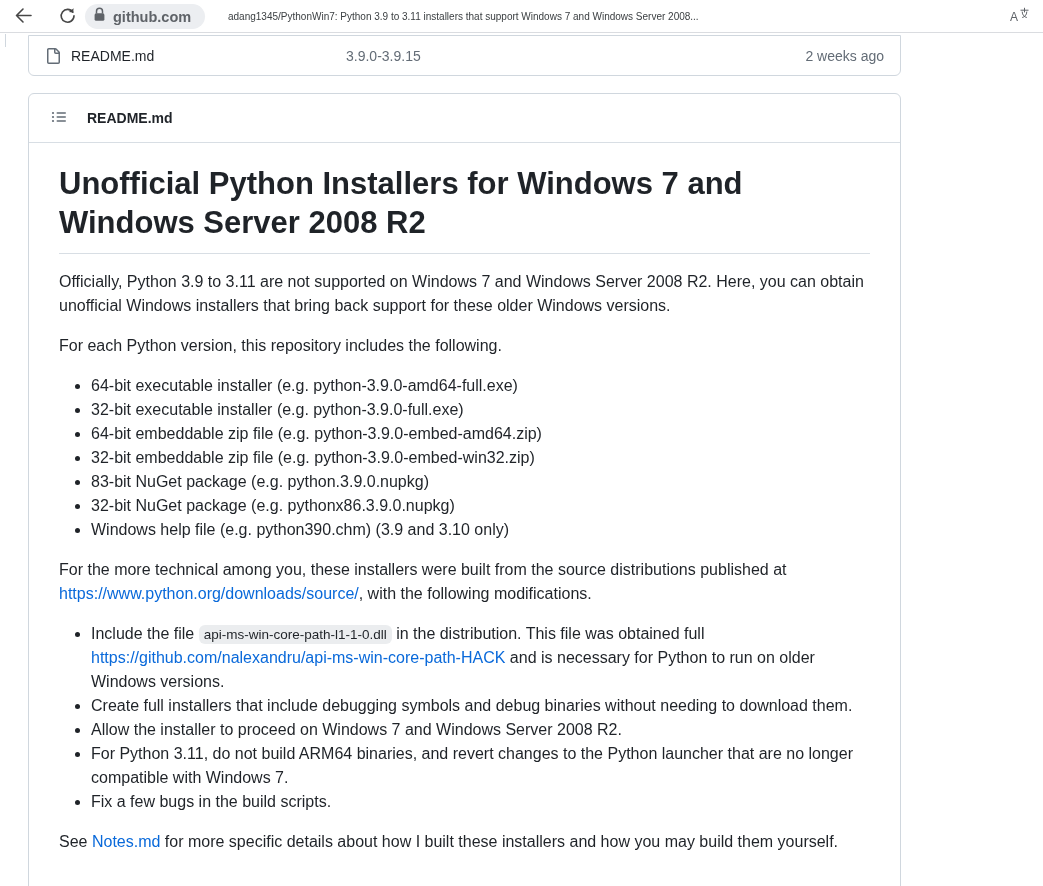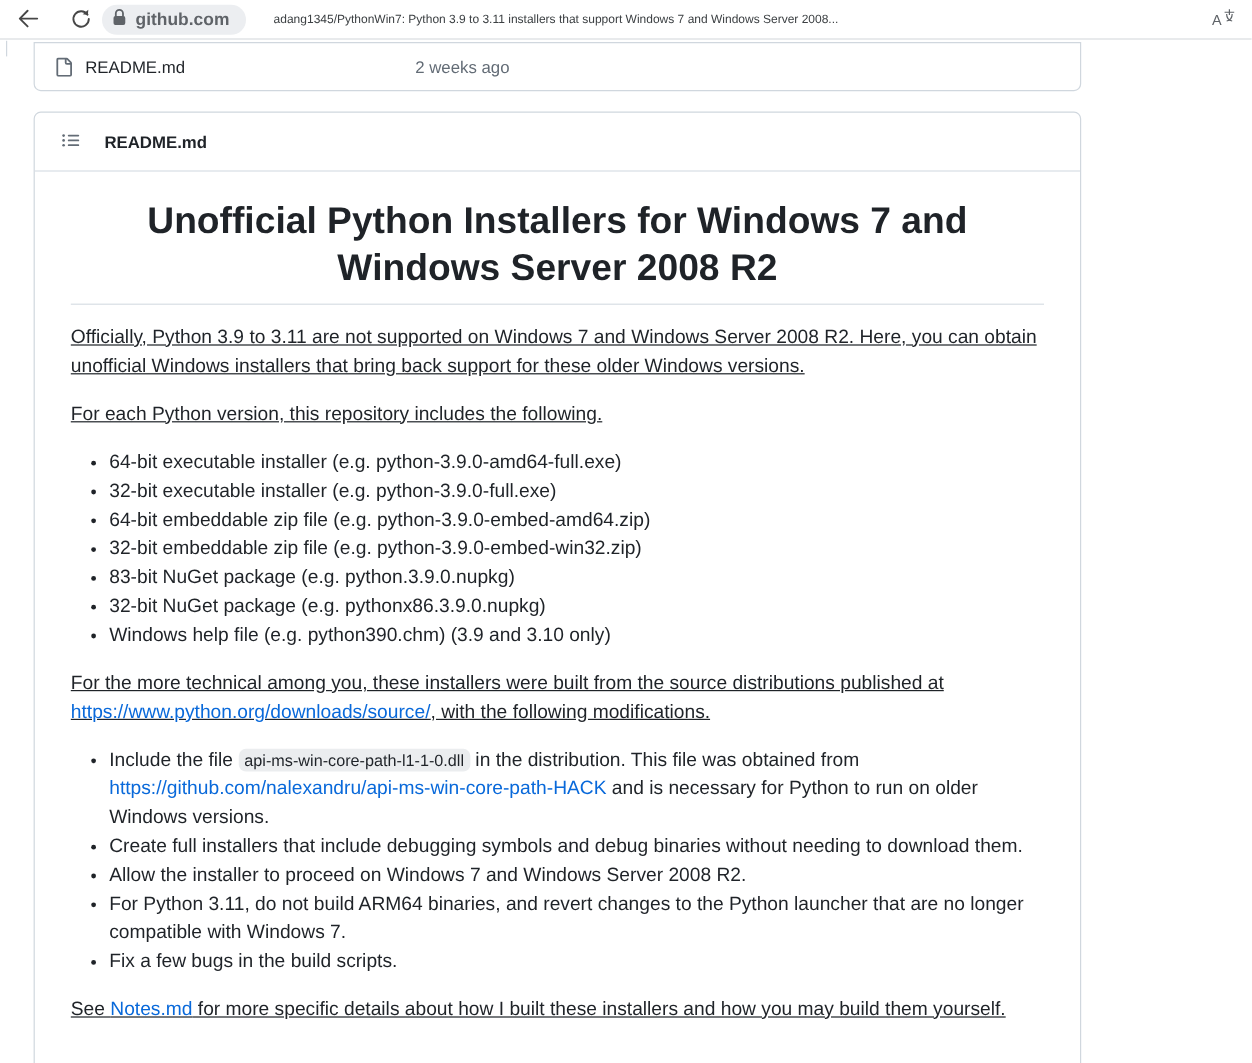--- a/index.html
+++ b/index.html
@@ -35,22 +35,22 @@
   
   .readme { position: absolute; left: 28px; top: 93px; width: 873px; height: 900px;
     background: #ffffff; border: 1px solid #d0d7de; border-radius: 6px 6px 0 0; }
   .readme-header { height: 49px; display: flex; align-items: center; gap: 16px;
     padding: 0 16px 0 18px; border-bottom: 1px solid #d8dee4; }
   .toc-btn { background: transparent; border: none; display: flex; padding: 4px; cursor: pointer; border-radius: 6px; }
   .readme-title { font-size: 14px; font-weight: 700; color: #1f2328; }
 
   .readme-body { padding: 22px 30px 32px 30px; font-size: 16px; line-height: 1.5; }
   .readme-body h1 { font-size: 31px; font-weight: 700; line-height: 1.25;
-    padding-bottom: 10px; border-bottom: 1px solid #d8dee4; margin-bottom: 16px; text-align: center; }
-  .readme-body p { margin-bottom: 16px; text-decoration: underline; }
+    padding-bottom: 10px; border-bottom: 1px solid #d8dee4; margin-bottom: 16px; }
+  .readme-body p { margin-bottom: 16px; }
   .readme-body ul { margin: 0 0 16px 0; padding-left: 32px; }
   .readme-body li { margin-top: 0; }
   .readme-body li:first-child { margin-top: 4px; }
   .readme-body a { color: #0969da; text-decoration: none; cursor: pointer; }
   code.inline { font-family: Liberation Sans, sans-serif;
     font-size: 13.5px; background: rgba(175,184,193,0.25); padding: 2px 5px; border-radius: 6px; }
 </style>
 </head>
 <body>
 
@@ -98,20 +98,21 @@
 <div class="stray-line"></div>
 
 <div class="filebox">
   <div class="file-row">
     <span class="file-icon-cell">
       <svg width="16" height="16" viewBox="0 0 16 16">
           <path fill="#636c76" d="M2 1.75C2 .784 2.784 0 3.75 0h6.586c.464 0 .909.184 1.237.513l2.914 2.914c.329.328.513.773.513 1.237v9.586A1.75 1.75 0 0 1 13.25 16h-9.5A1.75 1.75 0 0 1 2 14.25Zm1.75-.25a.25.25 0 0 0-.25.25v12.5c0 .138.112.25.25.25h9.5a.25.25 0 0 0 .25-.25V6h-2.75A1.75 1.75 0 0 1 9 4.25V1.5Zm6.75.062V4.25c0 .138.112.25.25.25h2.688l-.011-.013-2.914-2.914-.013-.011Z"></path>
         </svg>
     </span>
     <a class="file-name">README.md</a>
+    <a class="file-commit">3.9.0-3.9.15</a>
     <a class="file-age">2 weeks ago</a>
   </div>
 </div>
 
 <div class="readme">
   <div class="readme-header">
     <button class="toc-btn">
       <span>
         <svg width="16" height="16" viewBox="0 0 16 16" fill="#636c76">
             <circle cx="2" cy="4" r="1.1"></circle>
@@ -139,21 +140,21 @@
       <li>64-bit embeddable zip file (e.g. python-3.9.0-embed-amd64.zip)</li>
       <li>32-bit embeddable zip file (e.g. python-3.9.0-embed-win32.zip)</li>
       <li>83-bit NuGet package (e.g. python.3.9.0.nupkg)</li>
       <li>32-bit NuGet package (e.g. pythonx86.3.9.0.nupkg)</li>
       <li>Windows help file (e.g. python390.chm) (3.9 and 3.10 only)</li>
     </ul>
 
     <p><span>For the more technical among you, these installers were built from the source distributions published at </span><a>https://www.python.org/downloads/source/</a><span>, with the following modifications.</span></p>
 
     <ul>
-      <li><span>Include the file </span><code class="inline">api-ms-win-core-path-l1-1-0.dll</code><span> in the distribution. This file was obtained from </span><a>https://github.com/nalexandru/api-ms-win-core-path-HACK</a><span> and is necessary for Python to run on older Windows versions.</span></li>
+      <li><span>Include the file </span><code class="inline">api-ms-win-core-path-l1-1-0.dll</code><span> in the distribution. This file was obtained full </span><a>https://github.com/nalexandru/api-ms-win-core-path-HACK</a><span> and is necessary for Python to run on older Windows versions.</span></li>
       <li>Create full installers that include debugging symbols and debug binaries without needing to download them.</li>
       <li>Allow the installer to proceed on Windows 7 and Windows Server 2008 R2.</li>
       <li>For Python 3.11, do not build ARM64 binaries, and revert changes to the Python launcher that are no longer compatible with Windows 7.</li>
       <li>Fix a few bugs in the build scripts.</li>
     </ul>
 
     <p><span>See </span><a>Notes.md</a><span> for more specific details about how I built these installers and how you may build them yourself.</span></p>
   </div>
 </div>
 

